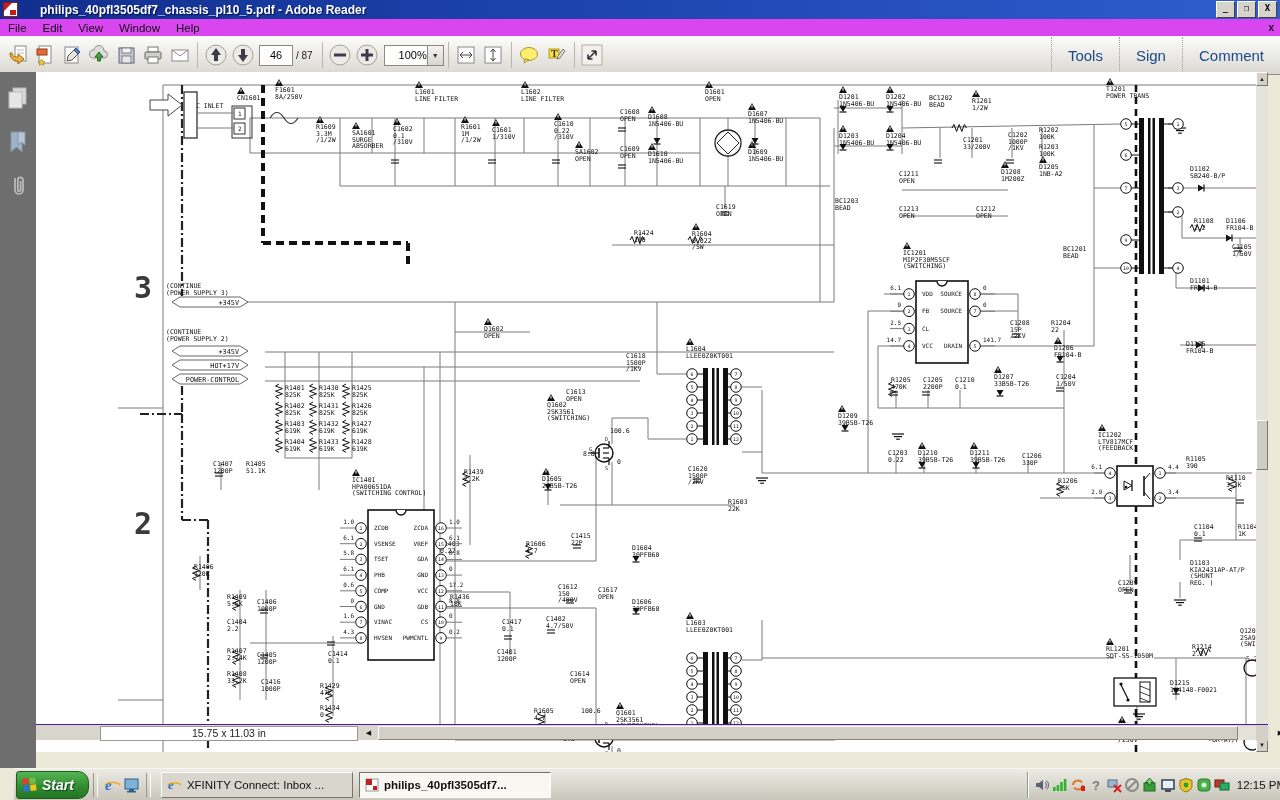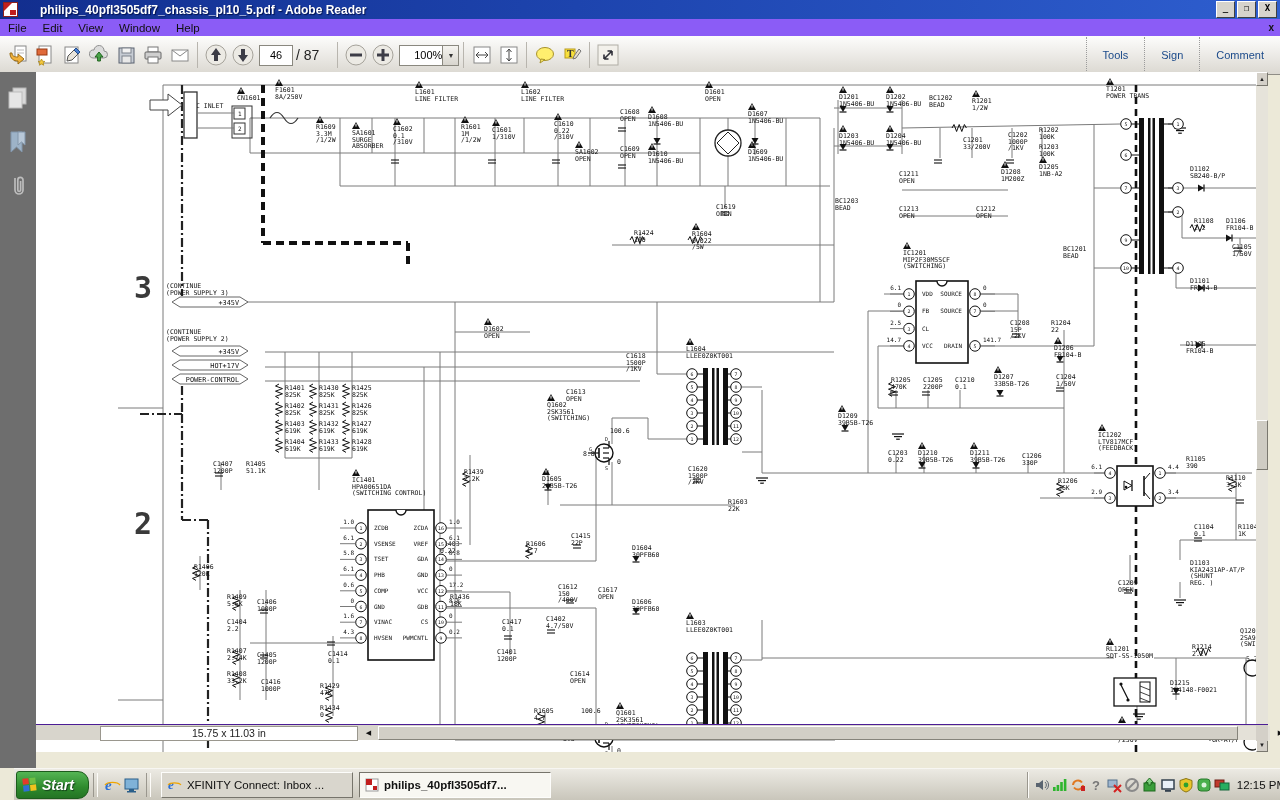--- a/index.html
+++ b/index.html
@@ -11,38 +11,38 @@
     background:linear-gradient(90deg,#122e8e 0%,#1d44ae 45%,#2e5ecf 100%);color:#fff;gap:18px;}
   .titlebar .ttxt{font-size:12px;font-weight:bold;margin-left:4px;white-space:nowrap;
     text-shadow:1px 1px 1px #00114d;}
   .pdficon{width:13px;height:13px;margin-left:3px;position:relative;background:#fff;border:1px solid #8b2020;}
   .pdficon:before{content:"";position:absolute;left:0;top:0;border:4px solid;border-color:#c11e1e #fff #fff #c11e1e;}
   .pdficon:after{content:"";position:absolute;right:1px;bottom:1px;width:6px;height:5px;background:#c11e1e;}
   .winbtns{margin-left:auto;display:flex;gap:2px;margin-right:3px;}
   .wbtn{width:17px;height:15px;background:#d6d3cc;border:1px solid;border-color:#ffffff #404040 #404040 #ffffff;
     font-size:9px;line-height:12px;text-align:center;color:#000;font-family:"DejaVu Sans Mono",monospace;font-weight:bold;}
   
-  .menubar{left:0;top:19px;width:1280px;height:17px;background:#8b5cf6;border-bottom:1px solid #cfccc5;
+  .menubar{left:0;top:19px;width:1280px;height:17px;background:#d946ef;border-bottom:1px solid #cfccc5;
     display:flex;align-items:center;font-size:11.5px;color:#111;}
   .menuitem{padding:0 8px;}
   .menuclose{margin-left:auto;margin-right:6px;font-size:10px;font-weight:bold;color:#111;}
   
   .toolbar{left:0;top:36px;width:1280px;height:39px;background:linear-gradient(#fdfdfc,#dbd8d1);
     border-bottom:1px solid #8f8d86;display:flex;align-items:center;padding-left:4px;box-sizing:border-box;}
   .tbtn{width:27px;height:28px;display:flex;align-items:center;justify-content:center;border-radius:2px;}
   .tsep{width:1px;height:26px;background:#b8b5ae;margin:0 4px;}
   .pagebox{width:32px;height:19px;background:#fff;border:1px solid #8a887f;font-size:11px;text-align:center;
     font-family:"Liberation Sans",sans-serif;padding:0;margin:0 3px;}
-  .pagetotal{font-size:14px;color:#222;margin-right:14px;}
+  .pagetotal{font-size:10px;color:#222;margin-right:5px;}
   .zoombox{height:19px;background:#fff;border:1px solid #8a887f;display:flex;align-items:center;margin-left:3px;}
   .zoomval{width:42px;font-size:11px;text-align:right;}
   .zoomarrow{width:15px;height:19px;background:linear-gradient(#f5f4f0,#d8d5ce);border-left:1px solid #8a887f;
     font-size:7px;text-align:center;line-height:19px;color:#333;}
   .tlinks{margin-left:auto;display:flex;height:36px;}
-  .tlink{display:flex;align-items:center;padding:12px 16px;font-size:11px;color:#1b4a8a;border-left:1px dotted #9b9b9b;}
+  .tlink{display:flex;align-items:center;padding:12px 16px;font-size:15px;color:#1b4a8a;border-left:1px dotted #9b9b9b;}
   
   .sidebar{left:0;top:72px;width:36px;height:696px;background:#6e6e6e;}
   .sideicon{position:absolute;left:7px;}
   
   .content{left:36px;top:72px;width:1220px;height:680px;background:#ffffff;}
   
   .vscroll{left:1256px;top:72px;width:12px;height:680px;background:#e6e3da;}
   .sbtn{position:absolute;left:0;width:12px;height:14px;background:#d4d0c8;border:1px solid;
     border-color:#fff #7a786f #7a786f #fff;box-sizing:border-box;font-size:6px;text-align:center;line-height:12px;color:#222;}
   .vthumb{position:absolute;left:0;top:348px;width:12px;height:50px;background:#cfccc3;border:1px solid;

